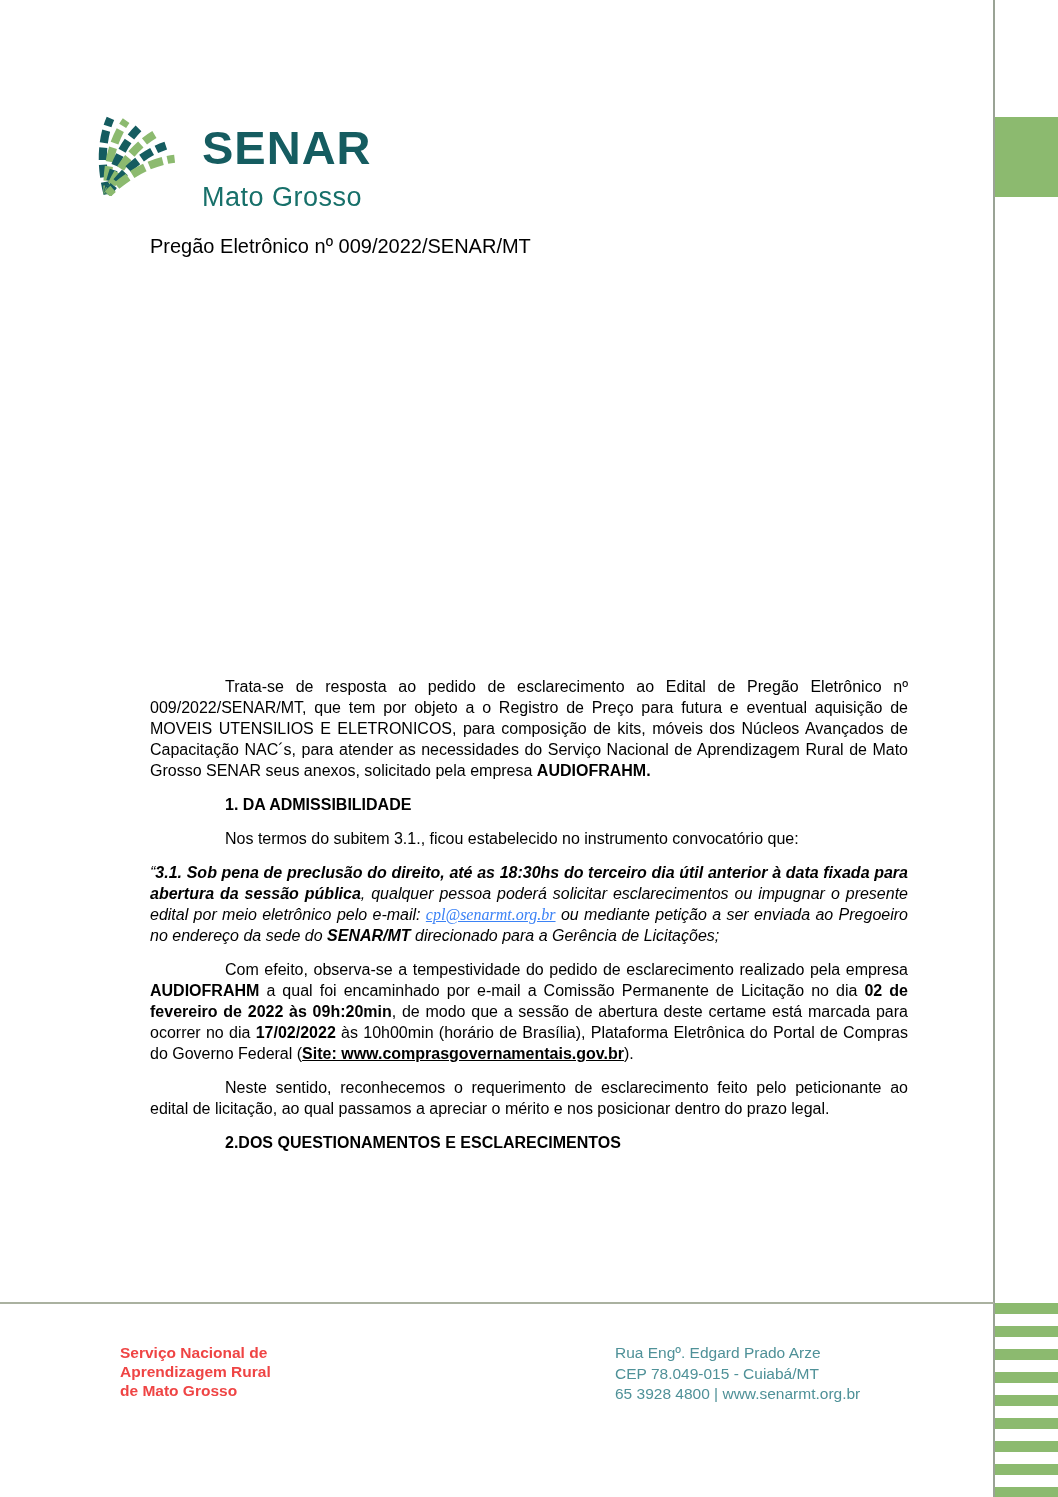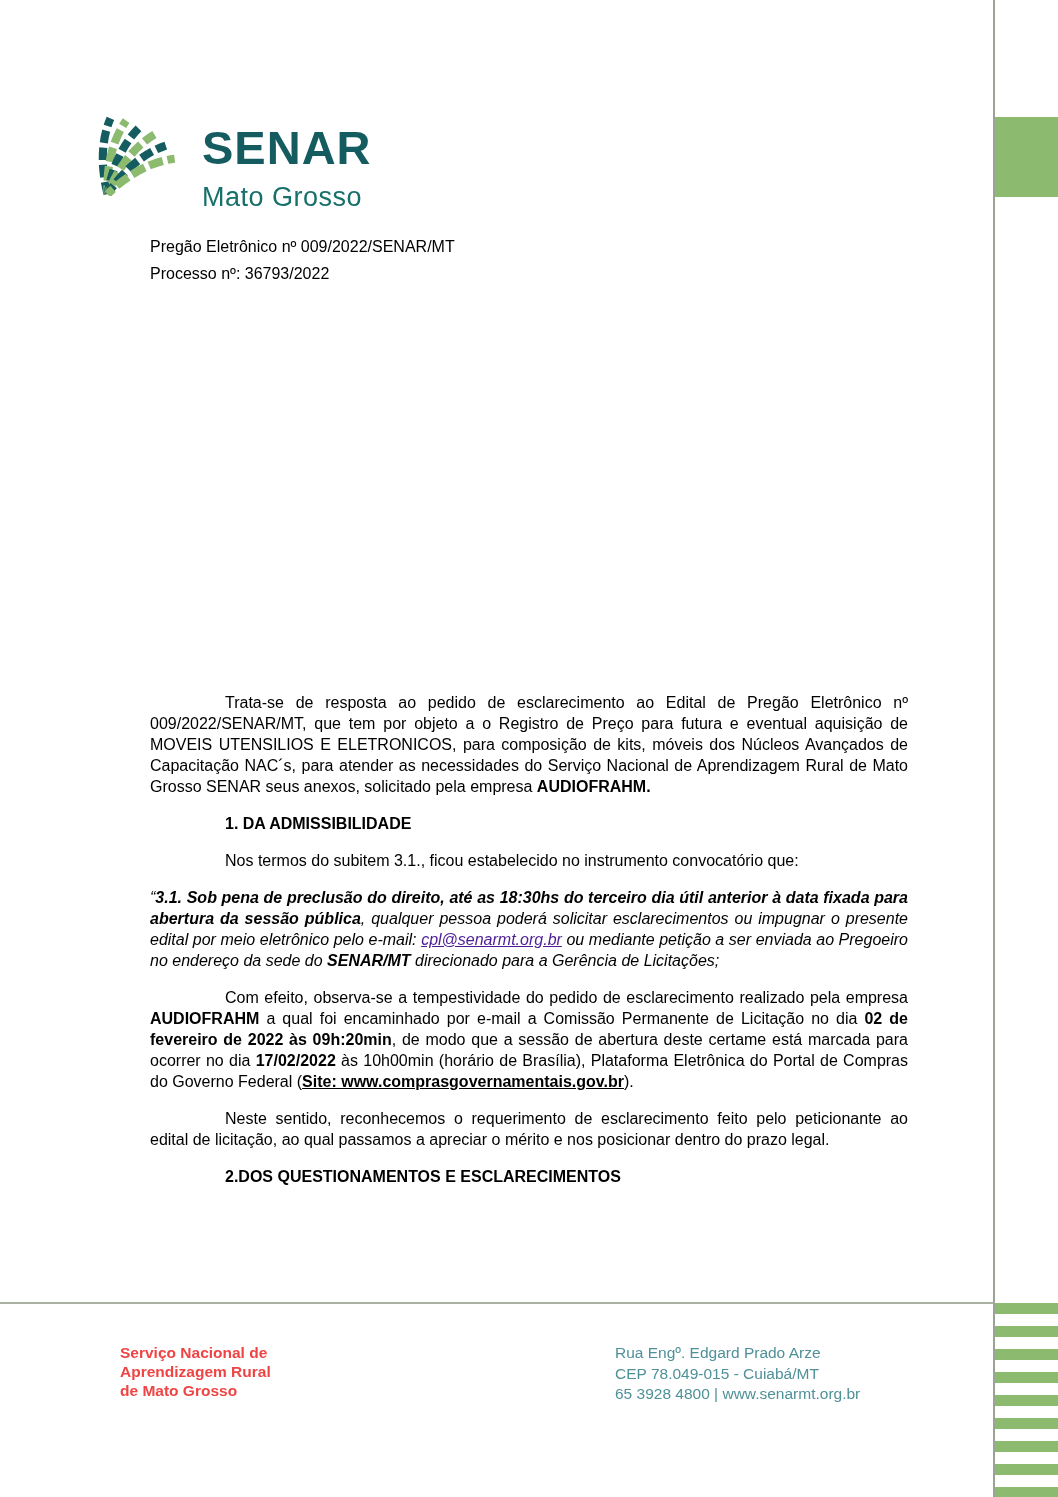--- a/index.html
+++ b/index.html
@@ -20,33 +20,33 @@
   }
   .h-line{ position:absolute; left:0; top:1302px; width:994px; height:2px; background:#aab1a0; }
 
   
   .logo{ position:absolute; left:94px; top:108px; display:flex; align-items:flex-start; gap:12px; }
   .logo-text{ display:flex; flex-direction:column; }
   .logo-name{ font-size:47px; font-weight:bold; color:#155c60; line-height:1; letter-spacing:1px; margin-top:16px; }
   .logo-region{ font-size:27px; color:#17706a; margin-top:11px; font-weight:400; letter-spacing:0.5px; }
 
   
-  .header-meta{ position:absolute; left:150px; top:233px; font-size:16px; line-height:27px; color:#000; }
+  .header-meta{ position:absolute; left:150px; top:233px; font-size:20px; line-height:27px; color:#000; }
 
   
   .doc-body{ position:absolute; left:150px; top:676px; width:758px; font-size:16px; line-height:21px; }
-  .doc-body p{ margin-bottom:13px;margin-top:16px; }
+  .doc-body p{ margin-bottom:13px; }
   .p{ text-align:justify; }
   .indent{ text-indent:75px; }
   .quote{ font-style:italic; }
   .heading{ margin-left:75px; font-weight:bold; }
   .b{ font-weight:bold; }
   .i{ font-style:italic; }
   .u{ text-decoration:underline; }
-  .link{ color:#4c1d95; text-decoration:underline; cursor:pointer; }
+  .link{ color:#3b82f6; text-decoration:underline; cursor:pointer;font-family:Liberation Serif, serif; }
 
   
   .footer-org{ position:absolute; left:120px; top:1343px; font-size:15.5px; font-weight:bold; color:#ef4444; line-height:19px; }
   .footer-address{ position:absolute; left:615px; top:1343px; font-size:15.5px; color:#4f9198; line-height:20.5px; }
 </style>
 </head>
 <body>
 
 <div class="page">
 
@@ -67,21 +67,20 @@
       </g>
     </svg>
     <div class="logo-text">
       <div class="logo-name">SENAR</div>
       <div class="logo-region">Mato Grosso</div>
     </div>
   </div>
 
   <div class="header-meta">
       <p><span>Pregão Eletrônico nº 009/2022/SENAR/MT</span></p>
-      <p><span>Processo nº: 36793/2022</span></p>
     </div>
 
   <div class="doc-body">
       <p class="p indent"><span>Trata-se de resposta ao pedido de esclarecimento ao Edital de Pregão Eletrônico nº 009/2022/SENAR/MT, que tem por objeto a o Registro de Preço para futura e eventual aquisição de MOVEIS UTENSILIOS E ELETRONICOS, para composição de kits, móveis dos Núcleos Avançados de Capacitação  NAC´s, para atender as necessidades do Serviço Nacional de Aprendizagem Rural de Mato Grosso SENAR seus anexos, solicitado pela empresa </span><span class="b">AUDIOFRAHM.</span></p>
       <p class="heading"><span class="b">1. DA ADMISSIBILIDADE</span></p>
       <p class="p indent"><span>Nos termos do subitem 3.1., ficou estabelecido no instrumento convocatório que:</span></p>
       <p class="p quote"><span class="i">“</span><span class="b i">3.1. Sob pena de preclusão do direito, até as 18:30hs do terceiro dia útil anterior à data fixada para abertura da sessão pública</span><span class="i">, qualquer pessoa poderá solicitar esclarecimentos ou impugnar o presente edital por meio eletrônico pelo e-mail: </span><a class="i link">cpl@senarmt.org.br</a><span class="i">  ou mediante petição a ser enviada ao Pregoeiro no endereço da sede do </span><span class="b i">SENAR/MT</span><span class="i"> direcionado para a Gerência de Licitações;</span></p>
       <p class="p indent"><span>Com efeito, observa-se a tempestividade do pedido de esclarecimento realizado pela empresa </span><span class="b">AUDIOFRAHM</span><span> a qual foi encaminhado por e-mail a Comissão Permanente de Licitação no dia </span><span class="b">02 de fevereiro de 2022 às 09h:20min</span><span>, de modo que a sessão de abertura deste certame está marcada para ocorrer no dia </span><span class="b">17/02/2022</span><span> às 10h00min (horário de Brasília), Plataforma Eletrônica do Portal de Compras do Governo Federal (</span><span class="b u">Site: www.comprasgovernamentais.gov.br</span><span>).</span></p>
       <p class="p indent"><span>Neste sentido, reconhecemos o requerimento de esclarecimento feito pelo peticionante ao edital de licitação, ao qual passamos a apreciar o mérito e nos posicionar dentro do prazo legal.</span></p>
       <p class="heading"><span class="b">2.DOS QUESTIONAMENTOS E ESCLARECIMENTOS</span></p>

